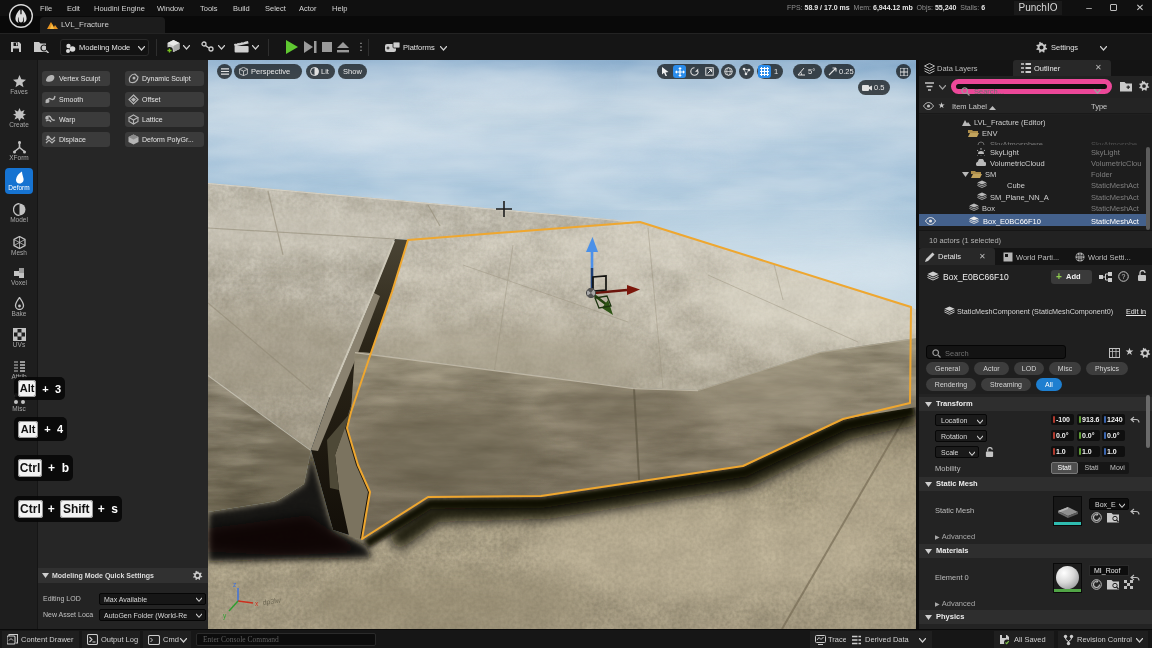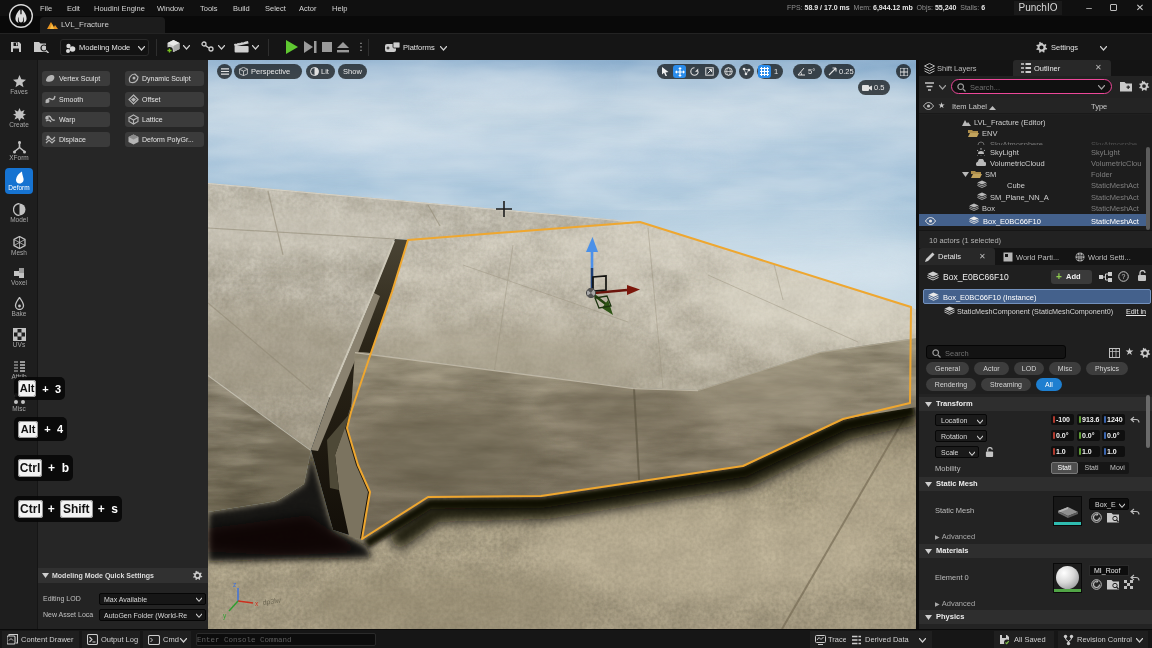--- a/index.html
+++ b/index.html
@@ -643,38 +643,38 @@
             <path d="M0 0 L3.5 4 L7 0" fill="none" stroke="#cfcfcf" stroke-width="1.2"></path>
           </svg></div>
     </div>
   </div>
   <div class="abs" id="rightpanel">
 
     <div class="abs" style="left:0;top:0;width:236px;height:16px;background:#141414;">
       <svg class="abs" style="left:5px;top:3px" width="11" height="11" viewBox="0 0 11 11">
           <path d="M5.5 0.5 L10.5 3 L5.5 5.5 L0.5 3Z M0.5 5.5 L5.5 8 L10.5 5.5 M0.5 8 L5.5 10.5 L10.5 8" fill="none" stroke="#b5b5b5" stroke-width="1"></path>
         </svg>
-      <span class="abs" style="left:18px;top:4px;font-size:7.5px;color:#bdbdbd;">Shift Layers</span>
+      <span class="abs" style="left:18px;top:4px;font-size:7.5px;color:#bdbdbd;">Data Layers</span>
       <div class="abs" style="left:94px;top:0;width:98px;height:16px;background:#282828;border-radius:3px 3px 0 0;">
         <svg class="abs" style="left:8px;top:3px" width="10" height="10" viewBox="0 0 10 10">
             <path d="M0 1 H3 M0 5 H3 M0 9 H3" stroke="#cdcdcd" stroke-width="1.4"></path>
             <path d="M4.5 1 H10 M4.5 5 H10 M4.5 9 H10" stroke="#cdcdcd" stroke-width="1.8"></path>
           </svg>
         <span class="abs" style="left:21px;top:4px;font-size:7.5px;color:#e8e8e8;">Outliner</span>
         <span class="abs" style="left:82px;top:3px;font-size:8px;color:#bbb;">✕</span>
       </div>
     </div>
     <div class="abs" style="left:0;top:16px;width:236px;height:22px;background:#222222;">
       <svg class="abs" style="left:6px;top:6px" width="12" height="10" viewBox="0 0 12 10">
           <path d="M0 1 H9 M1.5 4.5 H7.5 M3 8 H6" stroke="#c5c5c5" stroke-width="1.4"></path>
         </svg>
       <svg class="abs" style="left:20px;top:9px" width="7" height="5" viewBox="0 0 7 5">
           <path d="M0 0 L3.5 4 L7 0" fill="none" stroke="#9f9f9f" stroke-width="1.2"></path>
         </svg>
-      <div class="abs" style="left:32px;top:3px;width:161px;height:15px;background:#101010;border:1px solid #ec4899;border-radius:8px;">
+      <div class="abs" style="left:32px;top:3px;width:161px;height:15px;background:#101010;border:5px solid #ec4899;border-radius:8px;">
         <svg class="abs" style="left:5px;top:3px" width="9" height="9" viewBox="0 0 9 9">
             <circle cx="3.7" cy="3.7" r="2.8" fill="none" stroke="#9a9a9a" stroke-width="1.2"></circle>
             <line x1="6" y1="6" x2="8.5" y2="8.5" stroke="#9a9a9a" stroke-width="1.2"></line>
           </svg>
         <span class="abs" style="left:18px;top:3px;font-size:7.5px;color:#6f6f6f;">Search...</span>
         <svg class="abs" style="right:6px;top:5px" width="7" height="5" viewBox="0 0 7 5">
             <path d="M0 0 L3.5 4 L7 0" fill="none" stroke="#9f9f9f" stroke-width="1.2"></path>
           </svg>
       </div>
       <svg class="abs" style="left:201px;top:5px" width="13" height="11" viewBox="0 0 13 11">
@@ -823,27 +823,20 @@
           <path d="M4 5 H6.5 M6.5 2 V8 M6.5 2 H9 M6.5 8 H9" stroke="#cdcdcd" stroke-width="1"></path>
         </svg>
       <svg class="abs" style="left:199px;top:6px" width="11" height="11" viewBox="0 0 11 11">
           <circle cx="5.5" cy="5.5" r="4.8" fill="none" stroke="#c5c5c5" stroke-width="1"></circle>
           <text x="3.6" y="8" font-size="7" fill="#c5c5c5" font-family="Liberation Sans">?</text>
         </svg>
       <svg class="abs" style="left:218px;top:5px" width="10" height="12" viewBox="0 0 10 12">
           <rect x="1" y="5" width="8" height="6" rx="1" fill="#c5c5c5"></rect>
           <path d="M3 5 V3 A2.5 2.5 0 0 1 8 3" fill="none" stroke="#c5c5c5" stroke-width="1.3"></path>
         </svg>
-    </div>
-    <div class="abs" style="left:4px;top:229px;width:228px;height:15px;background:#44618c;border:1px solid #7391bd;border-radius:2px;">
-      <svg class="abs" style="left:4px;top:2px" width="11" height="11" viewBox="0 0 12 12">
-          <path d="M6 0.5 L11.5 3 L6 5.5 L0.5 3Z" fill="#e8e8e8"></path>
-          <path d="M0.5 4.5 L6 7 L11.5 4.5 M0.5 6.5 L6 9 L11.5 6.5" fill="none" stroke="#e8e8e8" stroke-width="1"></path>
-        </svg>
-      <span class="abs" style="left:19px;top:3px;font-size:7.5px;color:#fff;">Box_E0BC66F10 (Instance)</span>
     </div>
     <div class="abs" style="left:0;top:245px;width:236px;height:13px;">
       <svg class="abs" style="left:25px;top:1px" width="11" height="11" viewBox="0 0 12 12">
           <path d="M6 0.5 L11.5 3 L6 5.5 L0.5 3Z" fill="#cdcdcd"></path>
           <path d="M0.5 4.5 L6 7 L11.5 4.5 M0.5 6.5 L6 9 L11.5 6.5" fill="none" stroke="#cdcdcd" stroke-width="1"></path>
         </svg>
       <span class="abs" style="left:38px;top:2px;font-size:7.2px;color:#d5d5d5;">StaticMeshComponent (StaticMeshComponent0)</span>
       <span class="abs" style="left:207px;top:2px;font-size:7.2px;color:#e8e8e8;text-decoration:underline;">Edit in</span>
     </div>
     <div class="abs" style="left:0;top:258px;width:236px;height:27px;background:#1f1f1f;"></div>
@@ -995,21 +988,21 @@
       <span style="margin-left:19px">Output Log</span></div>
     <div class="stbtn" style="left:143px;width:48px;">
       <svg style="position:absolute;left:5px;top:4px" width="12" height="10" viewBox="0 0 12 10">
           <rect x="0.5" y="0.5" width="11" height="9" rx="1.5" fill="none" stroke="#cdcdcd" stroke-width="1.1"></rect>
           <path d="M2.5 3 L4.5 5 L2.5 7" stroke="#cdcdcd" stroke-width="1" fill="none"></path>
         </svg>
       <span style="margin-left:20px">Cmd</span>
       <svg style="position:absolute;right:4px;top:7px" width="7" height="5" viewBox="0 0 7 5">
           <path d="M0 0 L3.5 4 L7 0" fill="none" stroke="#cfcfcf" stroke-width="1.2"></path>
         </svg></div>
-    <div class="abs" style="left:196px;top:3px;width:180px;height:13px;background:#0c0c0c;border:1px solid #2a2a2a;border-radius:2px;font-family:Liberation Mono, monospace;font-size:7.5px;color:#5f5f5f;line-height:12px;padding-left:0;">Enter Console Command</div>
+    <div class="abs" style="left:196px;top:3px;width:180px;height:13px;background:#0c0c0c;border:1px solid #2a2a2a;border-radius:2px;font-family:Liberation Serif, serif;font-size:7.5px;color:#5f5f5f;line-height:12px;padding-left:6px;">Enter Console Command</div>
     <div class="stbtn" style="left:810px;width:54px;">
       <svg style="position:absolute;left:5px;top:4px" width="11" height="10" viewBox="0 0 11 10">
           <rect x="0.5" y="0.5" width="10" height="7" rx="1" fill="none" stroke="#cdcdcd" stroke-width="1"></rect>
           <path d="M2 5 L4 2.5 L6 4.5 L8.5 2" stroke="#cdcdcd" stroke-width="1" fill="none"></path>
           <path d="M3 9.5 H8" stroke="#cdcdcd" stroke-width="1"></path>
         </svg>
       <span style="margin-left:18px">Trace</span>
       <svg style="position:absolute;right:4px;top:7px" width="7" height="5" viewBox="0 0 7 5">
           <path d="M0 0 L3.5 4 L7 0" fill="none" stroke="#cfcfcf" stroke-width="1.2"></path>
         </svg></div>

